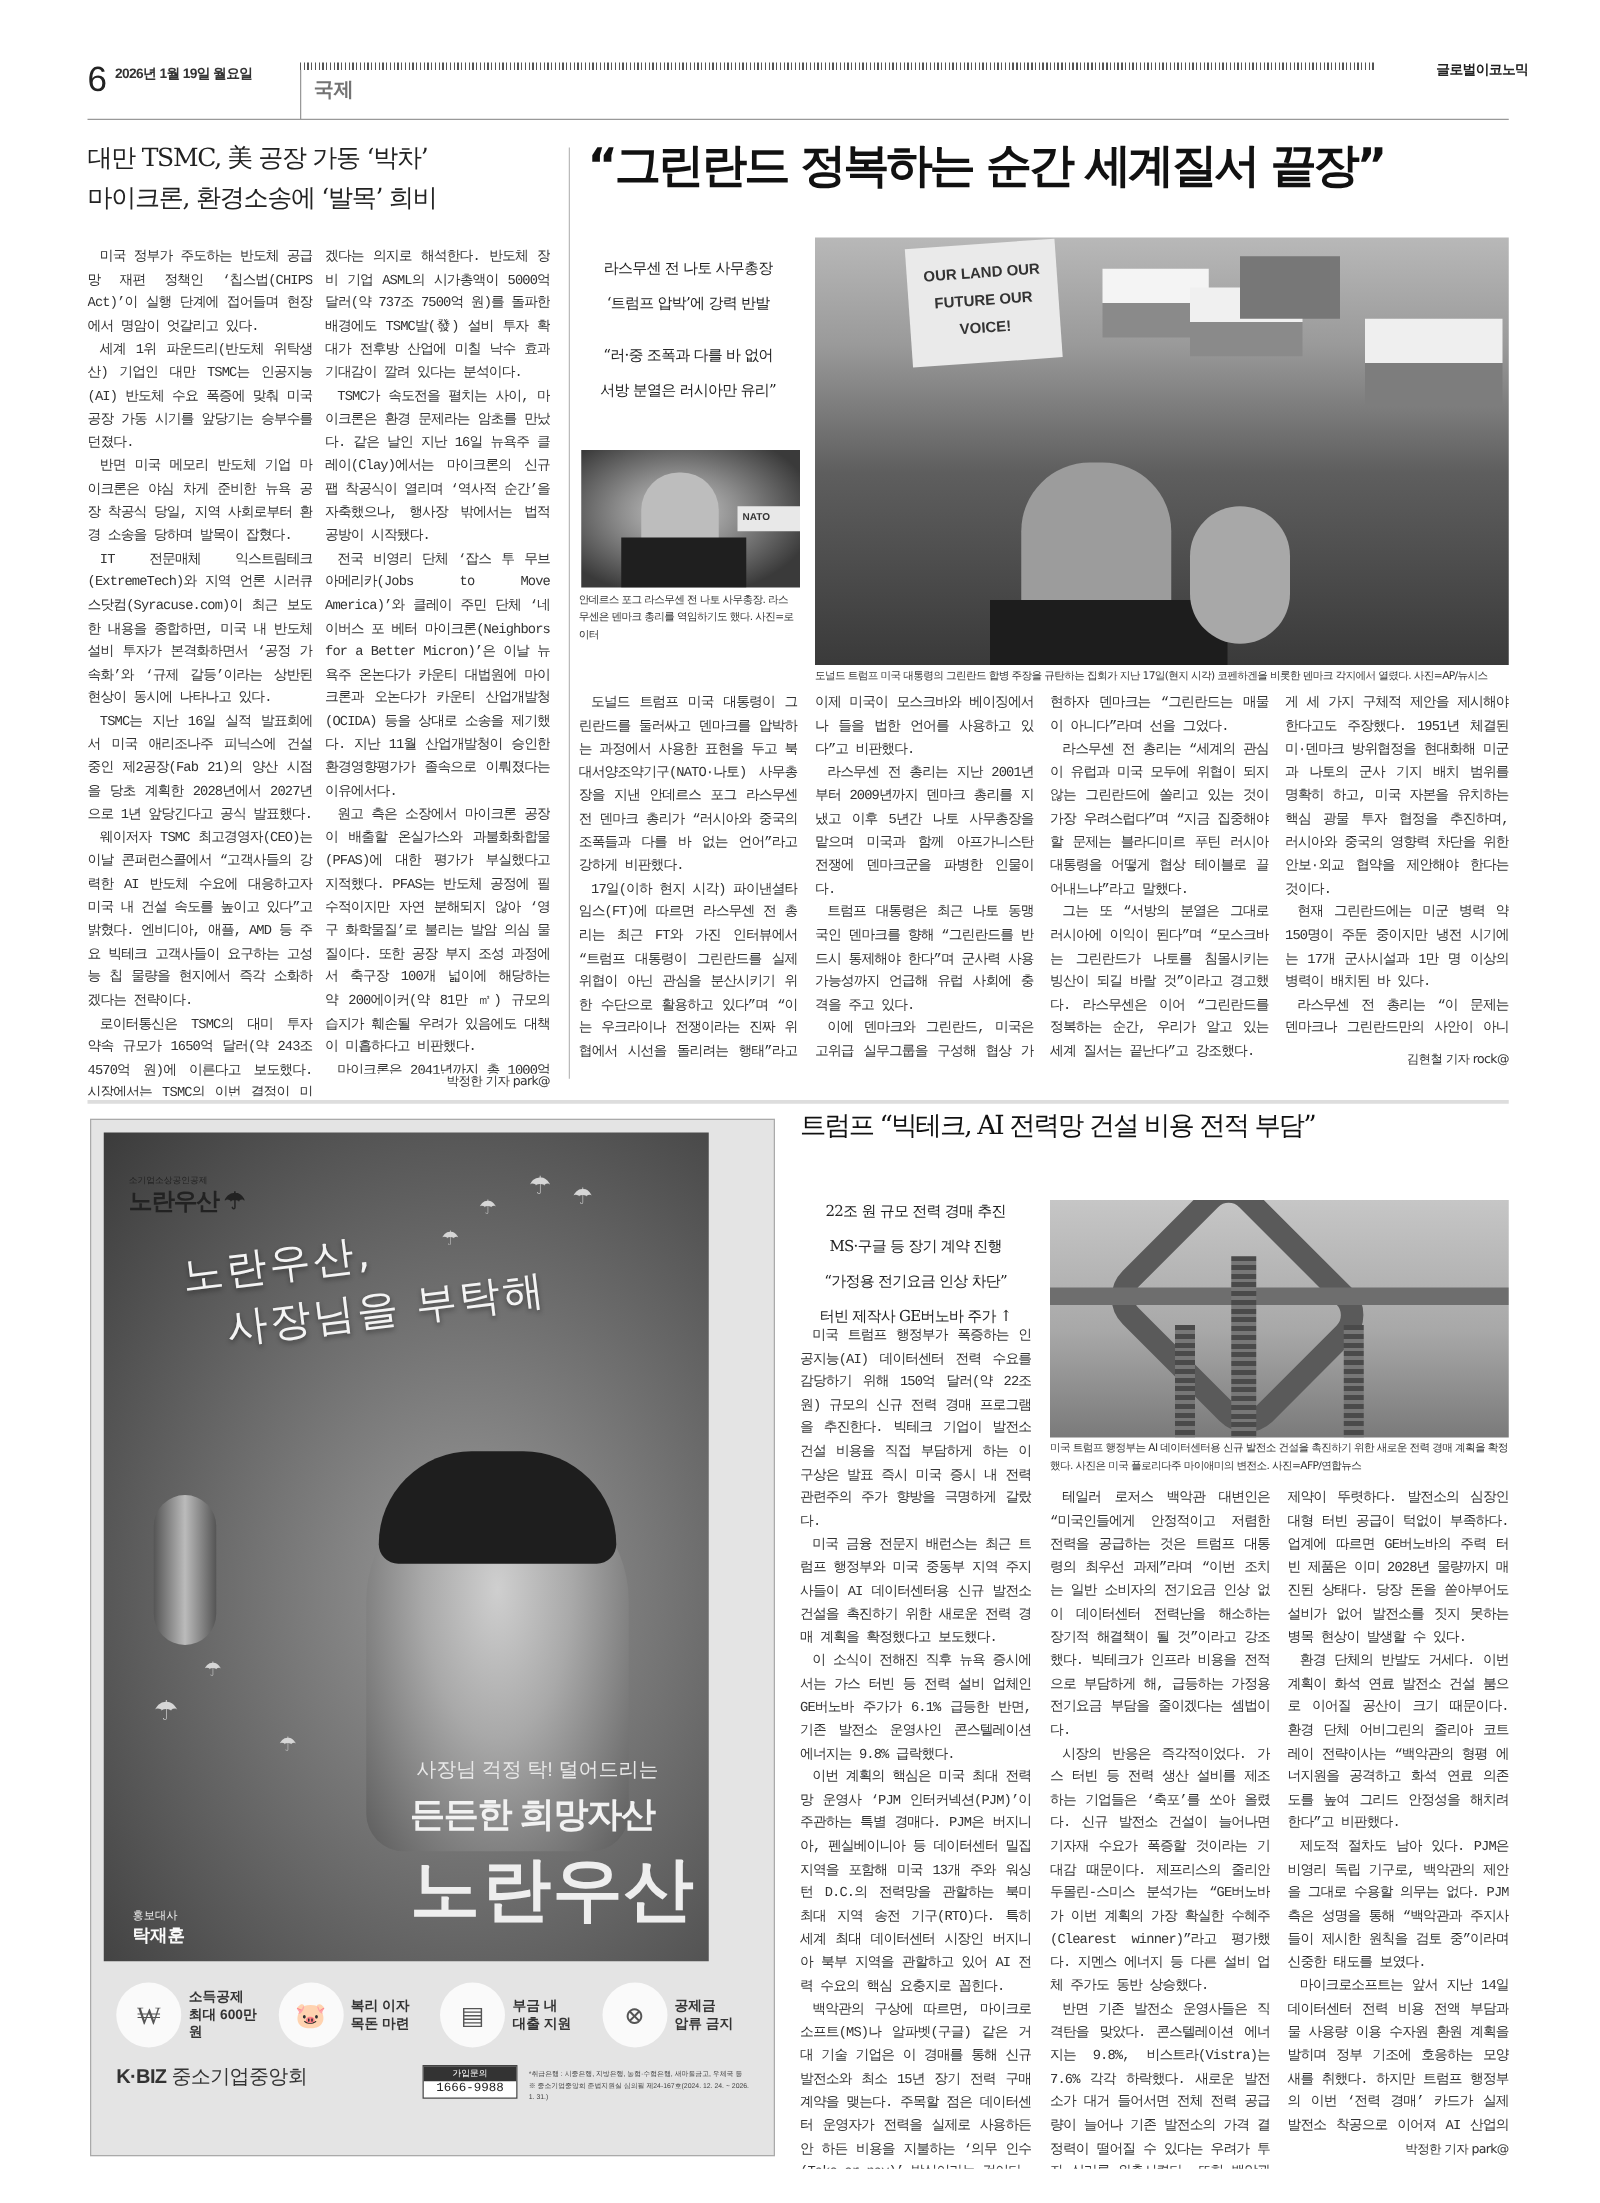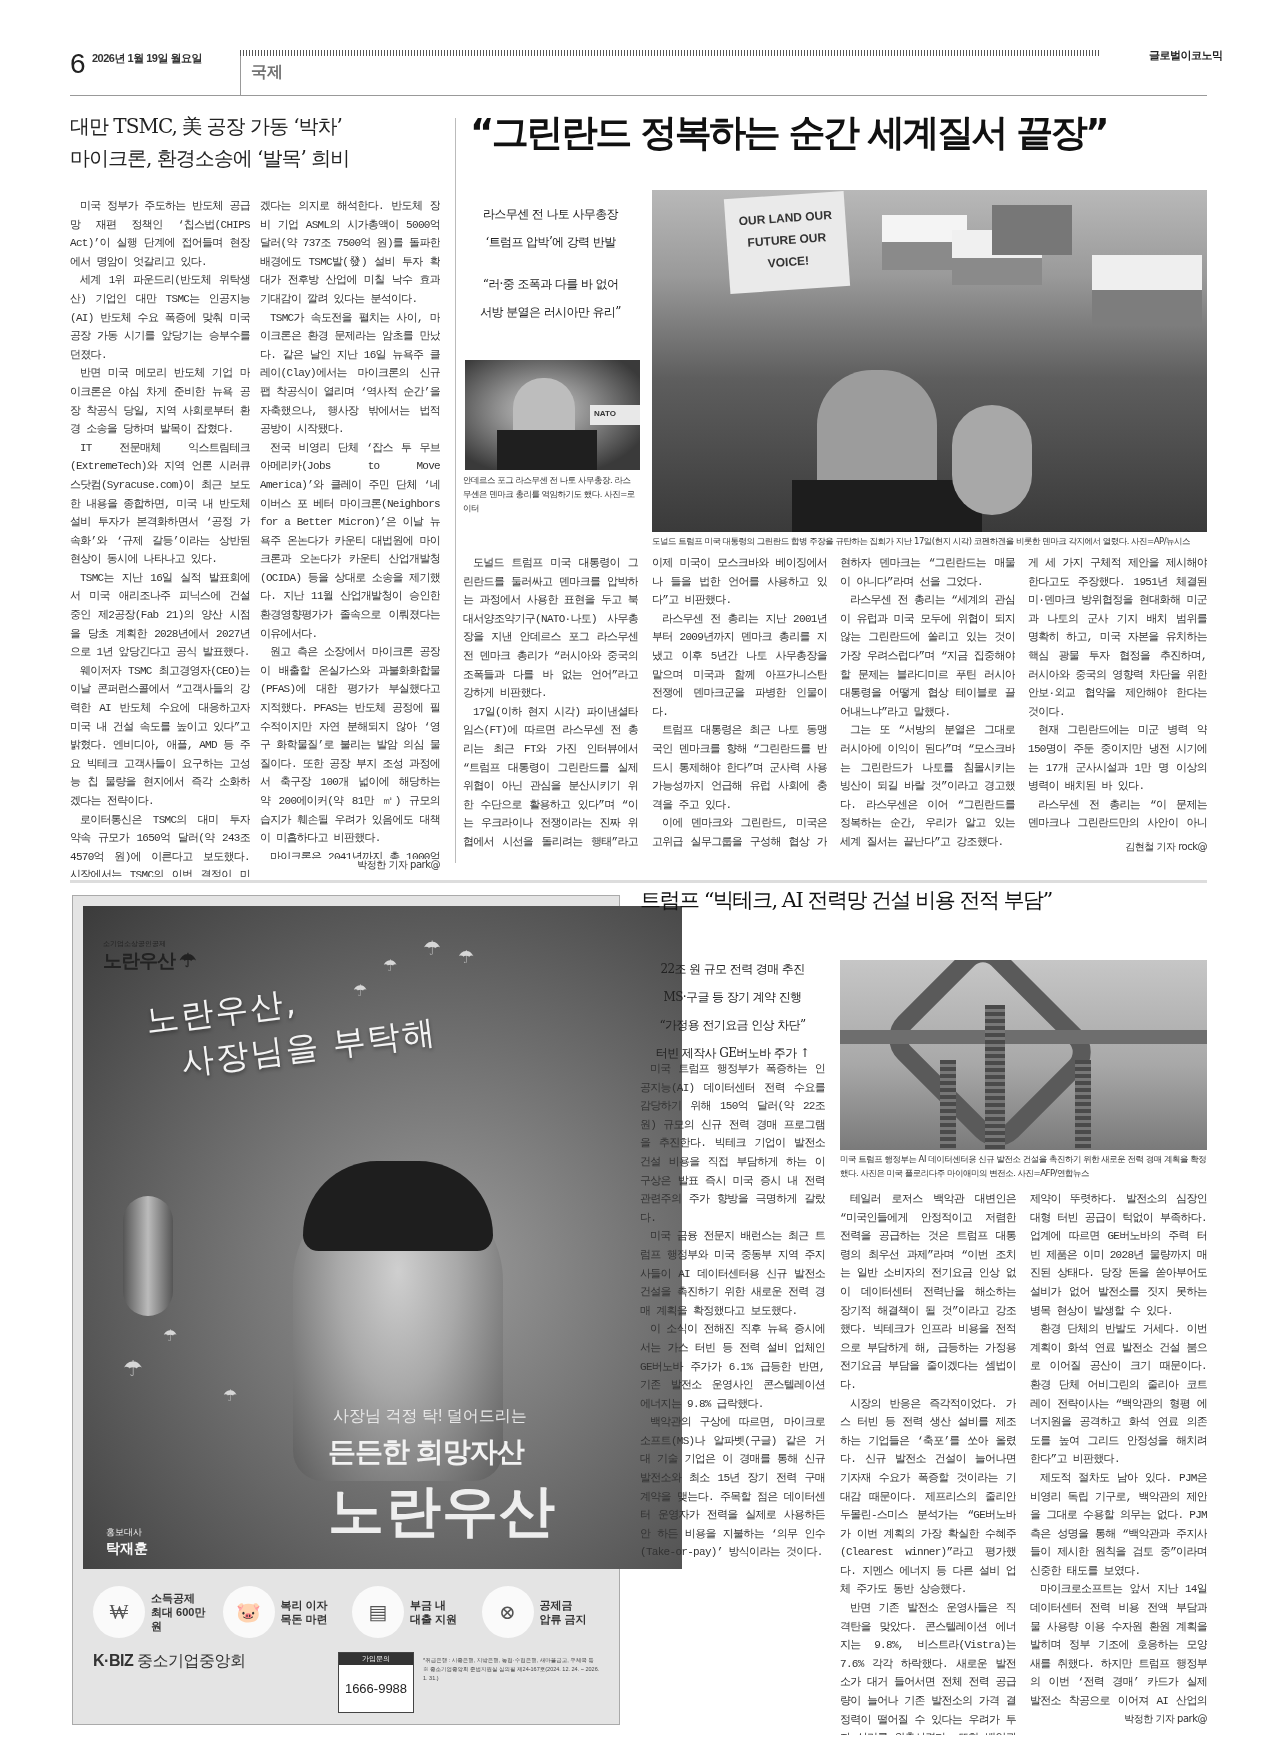--- a/index.html
+++ b/index.html
@@ -32,21 +32,21 @@
   .h-main { left: 470px; top: 108px; width: 737px; font-family: "DejaVu Sans", sans-serif; font-weight: bold; font-size: 37px; letter-spacing: -2.5px; color: #111; white-space: nowrap; }
   .sub { font-family: "DejaVu Serif", serif; font-size: 12px; line-height: 28px; color: #222; letter-spacing: -0.6px; text-align: center; }
 
   .photo { background: #777; overflow: hidden; }
   .caption { font-family: "DejaVu Sans", sans-serif; font-size: 8.5px; line-height: 14px; color: #333; letter-spacing: -0.5px; }
 
   .thick-rule { left: 70px; top: 880px; width: 1137px; height: 3px; background: #ddd; }
 
   
   .ad { left: 72px; top: 895px; width: 548px; height: 830px; background: #e4e4e4; border: 1px solid #aaa; }
-  .ad-photo { position: absolute; left: 10px; top: 10px; width: 599px; height: 663px;
+  .ad-photo { position: absolute; left: 10px; top: 10px; width: 484px; height: 663px;
     background: radial-gradient(ellipse at 60% 55%, #9a9a9a 0%, #6f6f6f 45%, #3b3b3b 100%); overflow: hidden; }
   .ad-logo-small { position: absolute; left: 20px; top: 33px; font-family: "Liberation Sans", sans-serif; font-size: 7px; color: #222; }
   .ad-logo { position: absolute; left: 20px; top: 42px; font-family: "Liberation Sans", sans-serif; font-size: 19px; font-weight: bold; color: #222; letter-spacing: -1px; }
   .ad-slogan { position: absolute; left: 60px; top: 92px; font-family: "DejaVu Sans", sans-serif; font-size: 33px; color: #f4f4f4; transform: rotate(-7deg); transform-origin: left top; text-shadow: 0 2px 4px rgba(0,0,0,.4); letter-spacing: 2px; line-height: 46px; }
   .ad-sub { position: absolute; left: 250px; top: 500px; font-family: "Liberation Sans", sans-serif; font-size: 16px; color: #e8e8e8; }
   .ad-sub2 { position: absolute; left: 245px; top: 527px; font-family: "Liberation Sans", sans-serif; font-size: 28px; font-weight: bold; color: #f2f2f2; letter-spacing: -1px; }
   .ad-brand { position: absolute; left: 245px; top: 568px; font-family: "Liberation Sans", sans-serif; font-size: 56px; font-weight: bold; color: #eeeeee; letter-spacing: 1px; }
   .ad-amb-label { position: absolute; left: 23px; top: 620px; font-family: "Liberation Sans", sans-serif; font-size: 9px; color: #f0f0f0; }
   .ad-amb-name { position: absolute; left: 23px; top: 634px; font-family: "Liberation Sans", sans-serif; font-size: 14px; font-weight: bold; color: #fafafa; }
   .person { position: absolute; left: 210px; top: 275px; width: 210px; height: 300px; border-radius: 100px 100px 30px 30px; background: radial-gradient(ellipse at 50% 30%, #cfcfcf 0%, #a9a9a9 40%, #5c5c5c 100%); }
@@ -55,21 +55,21 @@
   .umbrella { position: absolute; color: #d6d6d6; font-size: 16px; }
 
   .benefits { position: absolute; left: 20px; top: 690px; width: 510px; display: flex; gap: 8px; }
   .benefit { display: flex; align-items: center; gap: 6px; width: 122px; }
   .benefit .circle { width: 52px; height: 52px; border-radius: 50%; background: #fafafa; display: flex; align-items: center; justify-content: center; font-size: 20px; color: #555; flex: none; }
   .benefit .txt { font-family: "Liberation Sans", sans-serif; font-size: 11px; font-weight: bold; color: #333; line-height: 14px; }
   .kbiz { position: absolute; left: 20px; top: 755px; font-family: "Liberation Sans", sans-serif; font-size: 16px; font-weight: bold; color: #333; letter-spacing: -0.5px; }
   .kbiz .org { font-weight: normal; }
   .contact { position: absolute; left: 265px; top: 756px; width: 76px; border: 1px solid #444; background: #fff; text-align: center; font-family: "Liberation Sans", sans-serif; }
   .contact .lbl { background: #333; color: #fff; font-size: 7px; padding: 1px 0; }
-  .contact .num { font-size: 13px; color: #222; padding: 16px 0; }
+  .contact .num { font-size: 10px; color: #222; padding: 1px 0; font-family: Liberation Mono, monospace; }
   .fine { position: absolute; left: 350px; top: 760px; width: 180px; font-family: "Liberation Sans", sans-serif; font-size: 5.5px; line-height: 9px; color: #444; }
 
   
   .h-second { left: 640px; top: 886px; width: 567px; font-family: "DejaVu Serif", serif; font-size: 21px; letter-spacing: -1.5px; color: #111; white-space: nowrap; }
 </style>
 </head>
 <body>
 
 <div class="abs page-num">6</div>
 <div class="abs page-date">2026년 1월 19일 월요일</div>
@@ -241,20 +241,21 @@
   <div style="position:absolute; left:145px; top:45px; width:20px; height:145px; background:repeating-linear-gradient(180deg,#4a4a4a 0 4px,#777 4px 7px);"></div>
   <div style="position:absolute; left:100px; top:100px; width:16px; height:90px; background:repeating-linear-gradient(180deg,#4a4a4a 0 4px,#777 4px 7px);"></div>
   <div style="position:absolute; left:235px; top:100px; width:16px; height:90px; background:repeating-linear-gradient(180deg,#4a4a4a 0 4px,#777 4px 7px);"></div>
 </div>
 <div class="abs caption" style="left:840px; top:1152px; width:367px;">미국 트럼프 행정부는 AI 데이터센터용 신규 발전소 건설을 촉진하기 위한 새로운 전력 경매 계획을 확정했다. 사진은 미국 플로리다주 마이애미의 변전소. 사진=AFP/연합뉴스</div>
 
 <div class="abs body-text" style="left:640px; top:1060px; width:185px; height:675px; overflow:hidden;">
   <p>미국 트럼프 행정부가 폭증하는 인공지능(AI) 데이터센터 전력 수요를 감당하기 위해 150억 달러(약 22조 원) 규모의 신규 전력 경매 프로그램을 추진한다. 빅테크 기업이 발전소 건설 비용을 직접 부담하게 하는 이 구상은 발표 즉시 미국 증시 내 전력 관련주의 주가 향방을 극명하게 갈랐다.</p>
   <p>미국 금융 전문지 배런스는 최근 트럼프 행정부와 미국 중동부 지역 주지사들이 AI 데이터센터용 신규 발전소 건설을 촉진하기 위한 새로운 전력 경매 계획을 확정했다고 보도했다.</p>
   <p>이 소식이 전해진 직후 뉴욕 증시에서는 가스 터빈 등 전력 설비 업체인 GE버노바 주가가 6.1% 급등한 반면, 기존 발전소 운영사인 콘스텔레이션 에너지는 9.8% 급락했다.</p>
+  <p>이번 계획의 핵심은 미국 최대 전력망 운영사 ‘PJM 인터커넥션(PJM)’이 주관하는 특별 경매다. PJM은 버지니아, 펜실베이니아 등 데이터센터 밀집 지역을 포함해 미국 13개 주와 워싱턴 D.C.의 전력망을 관할하는 북미 최대 지역 송전 기구(RTO)다. 특히 세계 최대 데이터센터 시장인 버지니아 북부 지역을 관할하고 있어 AI 전력 수요의 핵심 요충지로 꼽힌다.</p>
   <p>백악관의 구상에 따르면, 마이크로소프트(MS)나 알파벳(구글) 같은 거대 기술 기업은 이 경매를 통해 신규 발전소와 최소 15년 장기 전력 구매 계약을 맺는다. 주목할 점은 데이터센터 운영자가 전력을 실제로 사용하든 안 하든 비용을 지불하는 ‘의무 인수(Take-or-pay)’ 방식이라는 것이다.</p>
 </div>
 <div class="abs body-text" style="left:840px; top:1190px; width:176px; height:545px; overflow:hidden;">
   <p>테일러 로저스 백악관 대변인은 “미국인들에게 안정적이고 저렴한 전력을 공급하는 것은 트럼프 대통령의 최우선 과제”라며 “이번 조치는 일반 소비자의 전기요금 인상 없이 데이터센터 전력난을 해소하는 장기적 해결책이 될 것”이라고 강조했다. 빅테크가 인프라 비용을 전적으로 부담하게 해, 급등하는 가정용 전기요금 부담을 줄이겠다는 셈법이다.</p>
   <p>시장의 반응은 즉각적이었다. 가스 터빈 등 전력 생산 설비를 제조하는 기업들은 ‘축포’를 쏘아 올렸다. 신규 발전소 건설이 늘어나면 기자재 수요가 폭증할 것이라는 기대감 때문이다. 제프리스의 줄리안 두몰린-스미스 분석가는 “GE버노바가 이번 계획의 가장 확실한 수혜주(Clearest winner)”라고 평가했다. 지멘스 에너지 등 다른 설비 업체 주가도 동반 상승했다.</p>
   <p>반면 기존 발전소 운영사들은 직격탄을 맞았다. 콘스텔레이션 에너지는 9.8%, 비스트라(Vistra)는 7.6% 각각 하락했다. 새로운 발전소가 대거 들어서면 전체 전력 공급량이 늘어나 기존 발전소의 가격 결정력이 떨어질 수 있다는 우려가 투자 심리를 위축시켰다. 또한 백악관의 계획에 일부 전기요금 상한제 내용이 포함된 점도 악재로 작용했다.</p>
 
 </div>
 <div class="abs body-text" style="left:1030px; top:1190px; width:177px; height:520px; overflow:hidden;">
   <p style="text-indent:0">제약이 뚜렷하다. 발전소의 심장인 대형 터빈 공급이 턱없이 부족하다. 업계에 따르면 GE버노바의 주력 터빈 제품은 이미 2028년 물량까지 매진된 상태다. 당장 돈을 쏟아부어도 설비가 없어 발전소를 짓지 못하는 병목 현상이 발생할 수 있다.</p>

